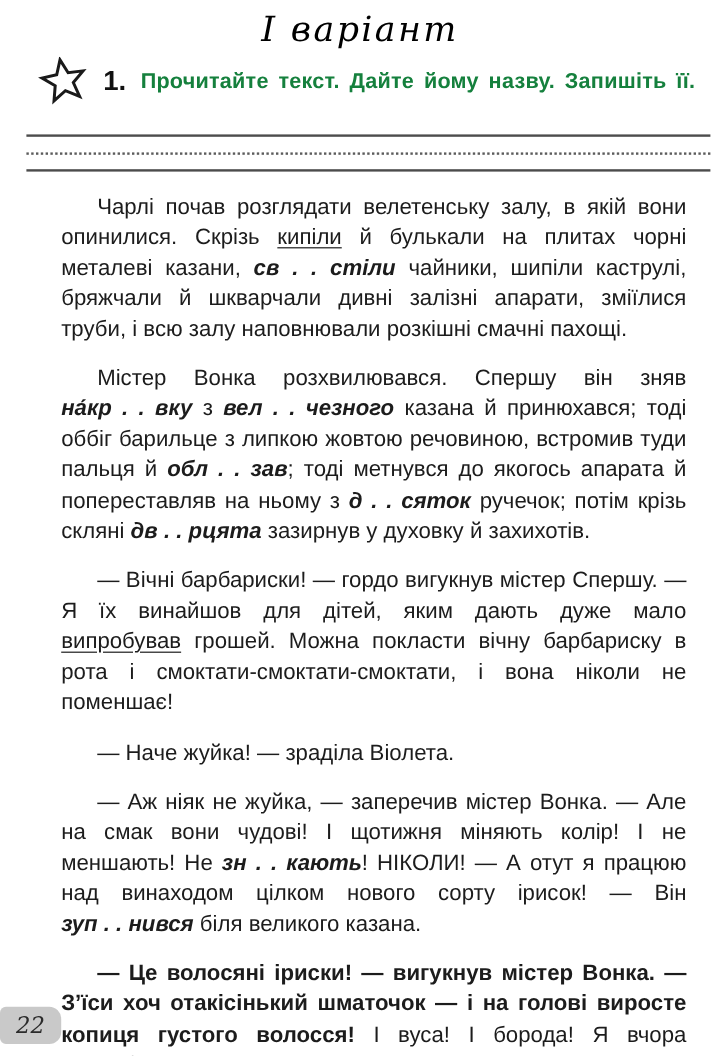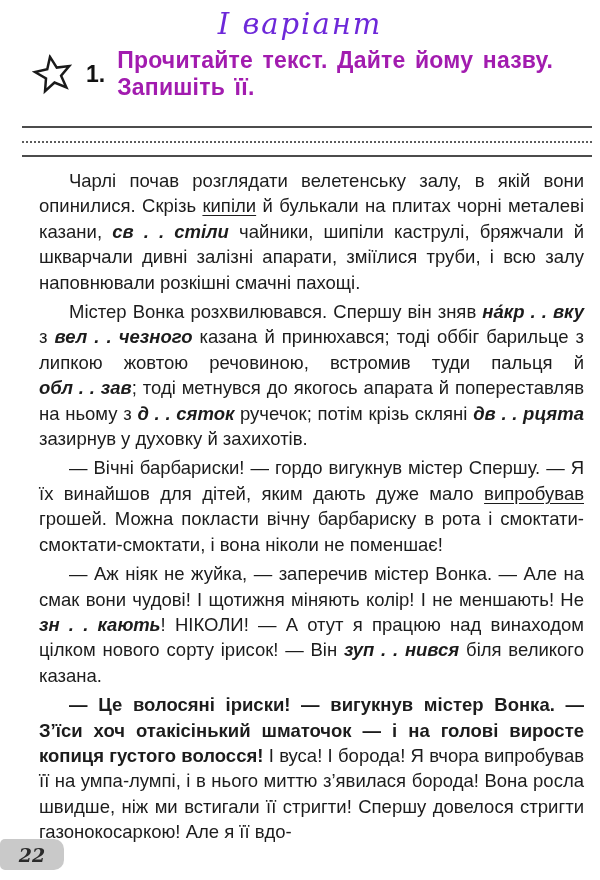--- a/index.html
+++ b/index.html
@@ -12,74 +12,74 @@
     overflow: hidden;
   }
 
   .variant-title {
     text-align: center;
     font-family: "DejaVu Serif", serif;
     font-style: italic;
     font-size: 29px;
     letter-spacing: 2px;
     margin-top: 7px;
-    color: #6d28d9;
+    color: #000000;
   }
 
   .task-header {
     display: flex;
     align-items: center;
     padding-left: 32px;
     margin-top: 6px;
     gap: 12px;
   }
   .star-wrap { width: 42px; height: 40px; flex: 0 0 auto; }
   .star-wrap svg { width: 42px; height: 40px; transform: rotate(-10deg); display: block; }
   .task-number {
     font-weight: bold;
     font-size: 23px;
     color: #111;
     flex: 0 0 auto;
   }
   .task-instruction {
     font-weight: bold;
-    font-size: 23px;
+    font-size: 18px;
     letter-spacing: 0.2px;
     word-spacing: 3px;
-    color: #a21caf;
+    color: #15803d;
   }
 
   .answer-lines {
     margin: 13px 8px 0 22px;
   }
   .answer-line { height: 12px; }
   .answer-line.solid  { border-bottom: 2px solid #4c4c4c; }
   .answer-line.dotted { border-bottom: 2px dotted #5c5c5c; height: 13px; }
 
   .text-passage {
     margin: 11px 12px 0 35px;
     font-size: 18.5px;
     line-height: 25.4px;
     text-align: justify;
     color: #1c1c1c;
   }
-  .para { margin: 4px; text-indent: 30px; }
+  .para { margin: 16px; text-indent: 30px; }
   .seg-u  { text-decoration: underline; text-underline-offset: 3px; }
   .seg-bi { font-weight: bold; font-style: italic; }
   .seg-b  { font-weight: bold; }
 
   .page-badge {
     position: absolute;
     left: 0; top: 839px;
-    width: 64px; height: 31px;
+    width: 51px; height: 31px;
     border-radius: 5px 10px 10px 5px;
     display: flex; align-items: center; justify-content: center;
     font-family: "DejaVu Serif", serif;
     font-style: italic;
-    font-weight: bold;
+    font-weight: normal;
     font-size: 19px;
   }
 </style>
 </head>
 <body>
 
 <div class="variant-title">І варіант</div>
 
 <div class="task-header">
   <span class="star-wrap">
@@ -94,19 +94,20 @@
 <div class="answer-lines">
     <div class="answer-line solid"></div>
     <div class="answer-line dotted"></div>
     <div class="answer-line solid"></div>
   </div>
 
 <div class="text-passage">
     <p class="para"><span>Чарлі почав розглядати велетенську залу, в якій вони опинилися. Скрізь </span><span class="seg-u">кипіли</span><span> й булькали на плитах чорні металеві казани, </span><span class="seg-bi">св&nbsp;.&nbsp;.&nbsp;стіли</span><span> чайники, шипіли каструлі, бряжчали й шкварчали дивні залізні апарати, зміїлися труби, і всю залу наповнювали розкішні смачні пахощі.</span></p>
     <p class="para"><span>Містер Вонка розхвилювався. Спершу він зняв </span><span class="seg-bi">на́кр&nbsp;.&nbsp;.&nbsp;вку</span><span> з </span><span class="seg-bi">вел&nbsp;.&nbsp;.&nbsp;чезного</span><span> казана й принюхався; тоді оббіг барильце з липкою жовтою речовиною, встромив туди пальця й </span><span class="seg-bi">обл&nbsp;.&nbsp;.&nbsp;зав</span><span>; тоді метнувся до якогось апарата й попереставляв на ньому з </span><span class="seg-bi">д&nbsp;.&nbsp;.&nbsp;сяток</span><span> ручечок; потім крізь скляні </span><span class="seg-bi">дв&nbsp;.&nbsp;.&nbsp;рцята</span><span> зазирнув у духовку й захихотів.</span></p>
     <p class="para"><span>— Вічні барбариски! — гордо вигукнув містер Спершу. — Я їх винайшов для дітей, яким дають дуже мало </span><span class="seg-u">випробував</span><span> грошей. Можна покласти вічну барбариску в рота і смоктати-смоктати-смоктати, і вона ніколи не поменшає!</span></p>
+    <p class="para"><span>— Наче жуйка! — зраділа Віолета.</span></p>
     <p class="para"><span>— Аж ніяк не жуйка, — заперечив містер Вонка. — Але на смак вони чудові! І щотижня міняють колір! І не меншають! Не </span><span class="seg-bi">зн&nbsp;.&nbsp;.&nbsp;кають</span><span>! НІКОЛИ! — А отут я працюю над винаходом цілком нового сорту ірисок! — Він </span><span class="seg-bi">зуп&nbsp;.&nbsp;.&nbsp;нився</span><span> біля великого казана.</span></p>
     <p class="para"><span class="seg-b">— Це волосяні іриски! — вигукнув містер Вонка. — З’їси хоч отакісінький шматочок — і на голові виросте копиця густого волосся! </span><span>І вуса! І борода! Я вчора випробував її на умпа-лумпі, і в нього миттю з’явилася борода! Вона росла швидше, ніж ми встигали її стригти! Спершу довелося стригти газонокосаркою! Але я її вдо-</span></p>
   </div>
 
 <div class="page-badge" style="background: rgb(201, 201, 201); color: rgb(43, 43, 43);">
   <span>22</span>
 </div>
 
 </body></html>

